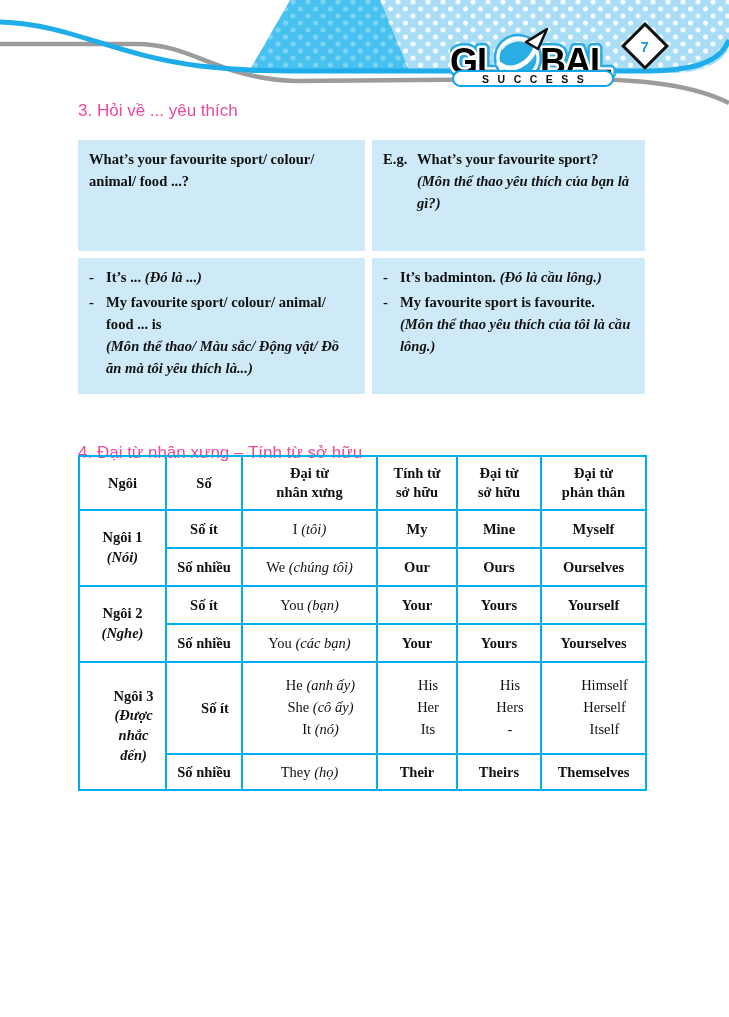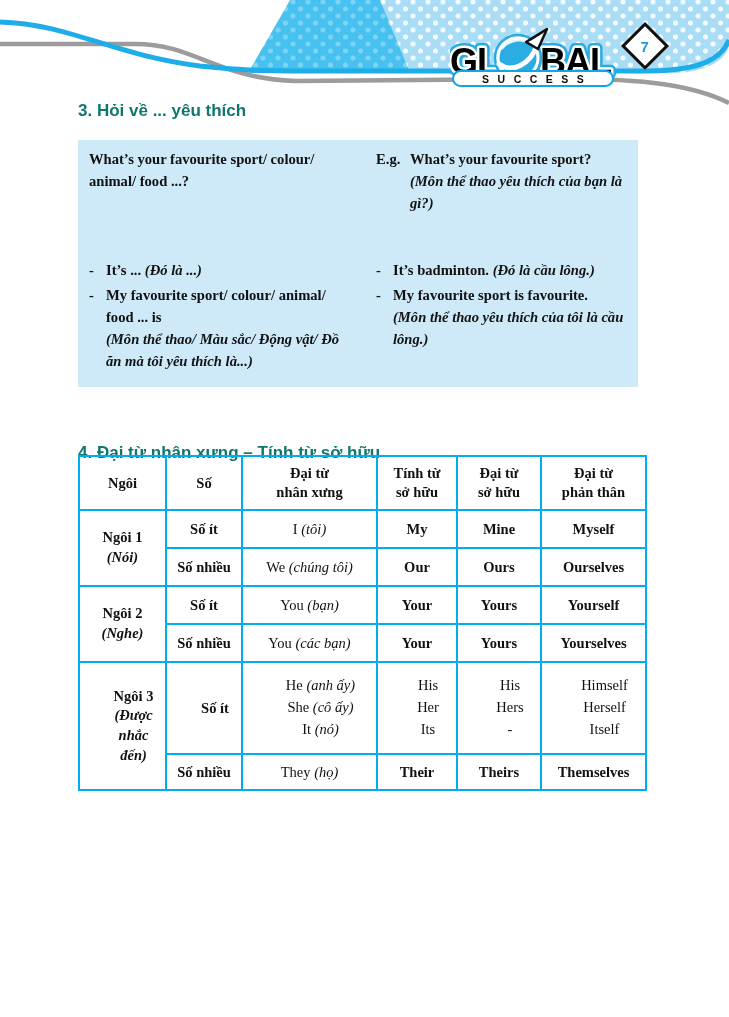--- a/index.html
+++ b/index.html
@@ -59,31 +59,31 @@
     background:#fff; border:3.5px solid #101010; transform:rotate(45deg);
     display:flex; align-items:center; justify-content:center; z-index:5;
   }
   .diamond span {
     transform:rotate(-45deg); color:#1b9ed8;
     font-family:"Liberation Sans", sans-serif; font-weight:bold; font-size:15px;
   }
 
   
   h2.sec {
-    position:absolute; left:78px; color:#0f766e;
-    font-family:"Liberation Sans", sans-serif; font-weight:bold; font-size:17px;
+    position:absolute; left:78px; color:#ec4899;
+    font-family:"Liberation Sans", sans-serif; font-weight:normal; font-size:17px;
   }
   #sec3 { top:101px; }
   #sec4 { top:419px;margin-top:24px; }
 
   
   .qa-grid {
     position:absolute; left:78px; top:140px; width:567px;
     display:grid; grid-template-columns:287px 273px;
-    grid-template-rows:111px 136px; 
+    grid-template-rows:111px 136px; gap:7px;
   }
   .qa-cell {
     background:#cee9f8; padding:9px 10px 8px 11px;
     font-size:14.6px; line-height:1.5;
   }
   .en { font-weight:bold; }
   .vi { font-weight:bold; font-style:italic; }
   .ex { display:flex; }
   .eglabel { width:34px; flex:none; font-weight:bold; }
   .extxt { flex:1; }

